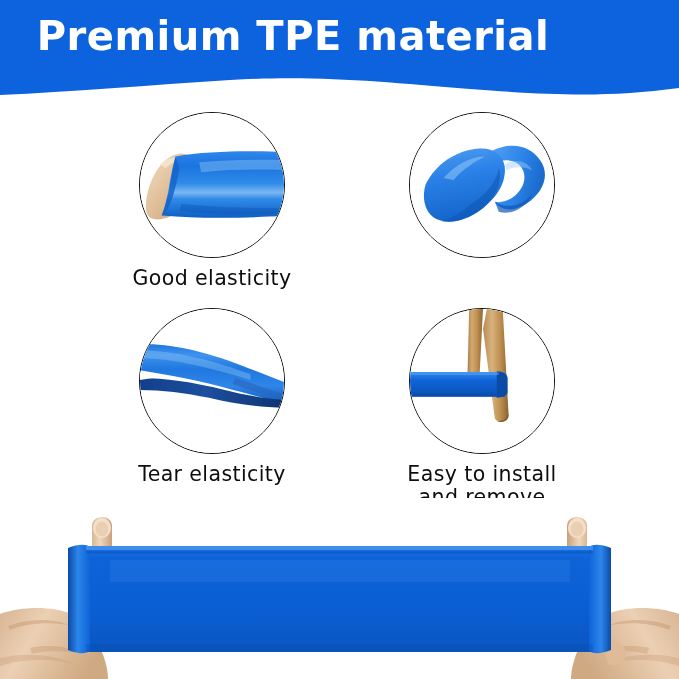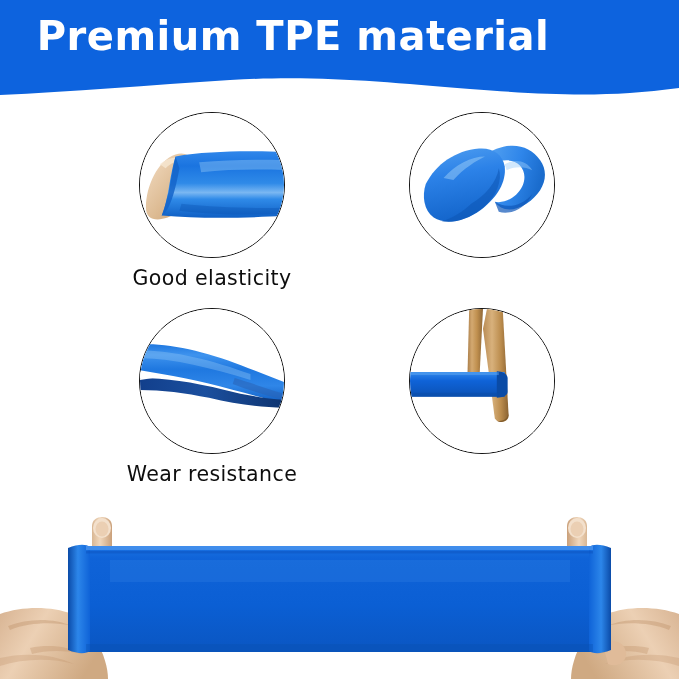--- a/index.html
+++ b/index.html
@@ -223,21 +223,21 @@
           <path d="M2,42 C34,42 74,52 112,66 L112,72 C72,60 34,50 2,50 Z" fill="#8cc3f5" opacity="0.4"></path>
 
           <path d="M0,70 C26,70 52,74 86,82 C106,87 126,91 146,92 L146,100
                    C120,100 96,96 70,90 C46,85 22,82 0,82 Z" fill="url(#g3bot)"></path>
 
           <path d="M96,70 C116,76 132,82 146,86 L146,92 C128,88 110,82 94,76 Z" fill="#2a63b4" opacity="0.55"></path>
 
           <path d="M0,64 L26,68 L0,72 Z" fill="#ffffff"></path>
         </svg>
       </div>
-      <div class="feature-label">Wear resistance</div>
+      <div class="feature-label">Tear elasticity</div>
     </div>
 
     <div class="feature-cell pos-3">
       <div class="feature-circle">
         <svg viewBox="0 0 146 146" xmlns="http://www.w3.org/2000/svg">
           <defs>
             <linearGradient id="g4wood" x1="0" y1="0" x2="1" y2="0">
               <stop offset="0%" stop-color="#a87b46"></stop>
               <stop offset="30%" stop-color="#d3a971"></stop>
               <stop offset="62%" stop-color="#c0904f"></stop>
@@ -265,20 +265,22 @@
 
           <path d="M0,64 L96,64 L96,89 L0,89 Z" fill="url(#g4band)"></path>
 
           <path d="M88,63 C94,63 99,66 99,70 L99,84 C99,88 94,90 88,90 Z" fill="#0a4ba6"></path>
 
           <rect x="0" y="64" width="90" height="3" fill="#5ba4f0" opacity="0.55"></rect>
 
           <rect x="0" y="85" width="90" height="4" fill="#0a4ba6" opacity="0.5"></rect>
         </svg>
       </div>
+      <div class="feature-label">Easy to install
+and remove</div>
     </div>
 
   </div>
 
   <div class="hero-band">
     <svg width="679" height="181" viewBox="0 0 679 181" xmlns="http://www.w3.org/2000/svg">
       <defs>
         <linearGradient id="heroBand" x1="0" y1="0" x2="0" y2="1">
           <stop offset="0%" stop-color="#1a72e2"></stop>
           <stop offset="12%" stop-color="#0f63d8"></stop>

